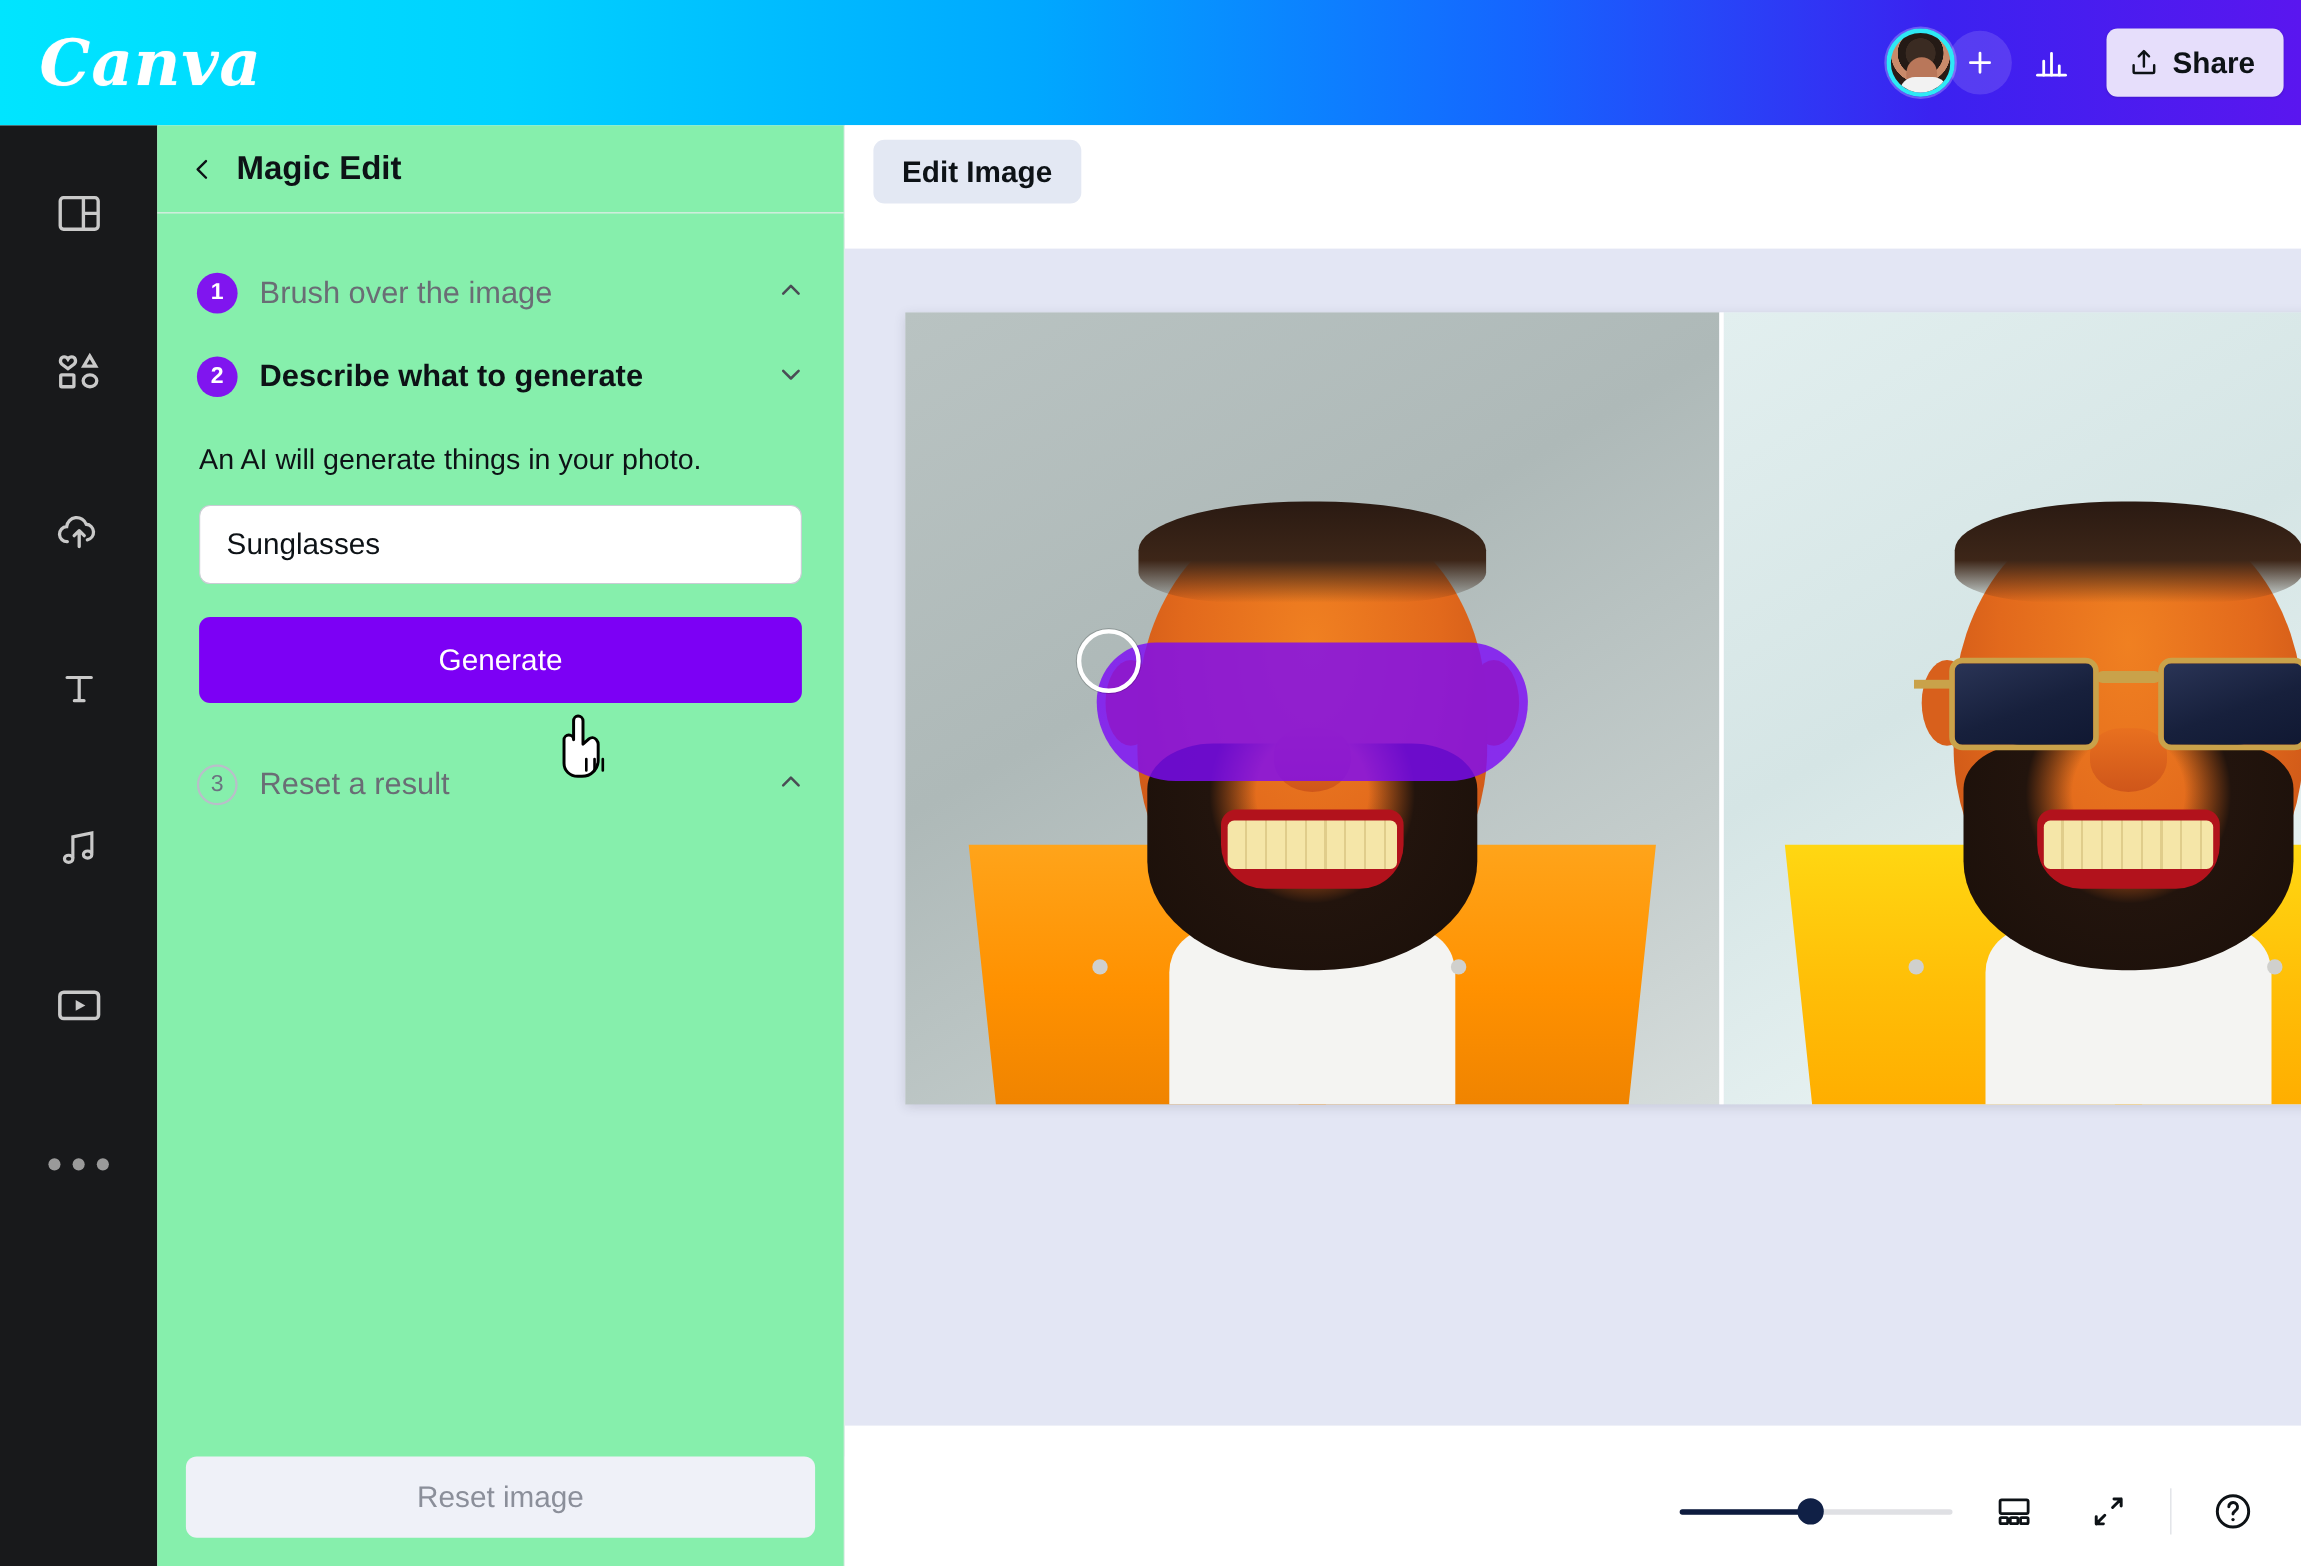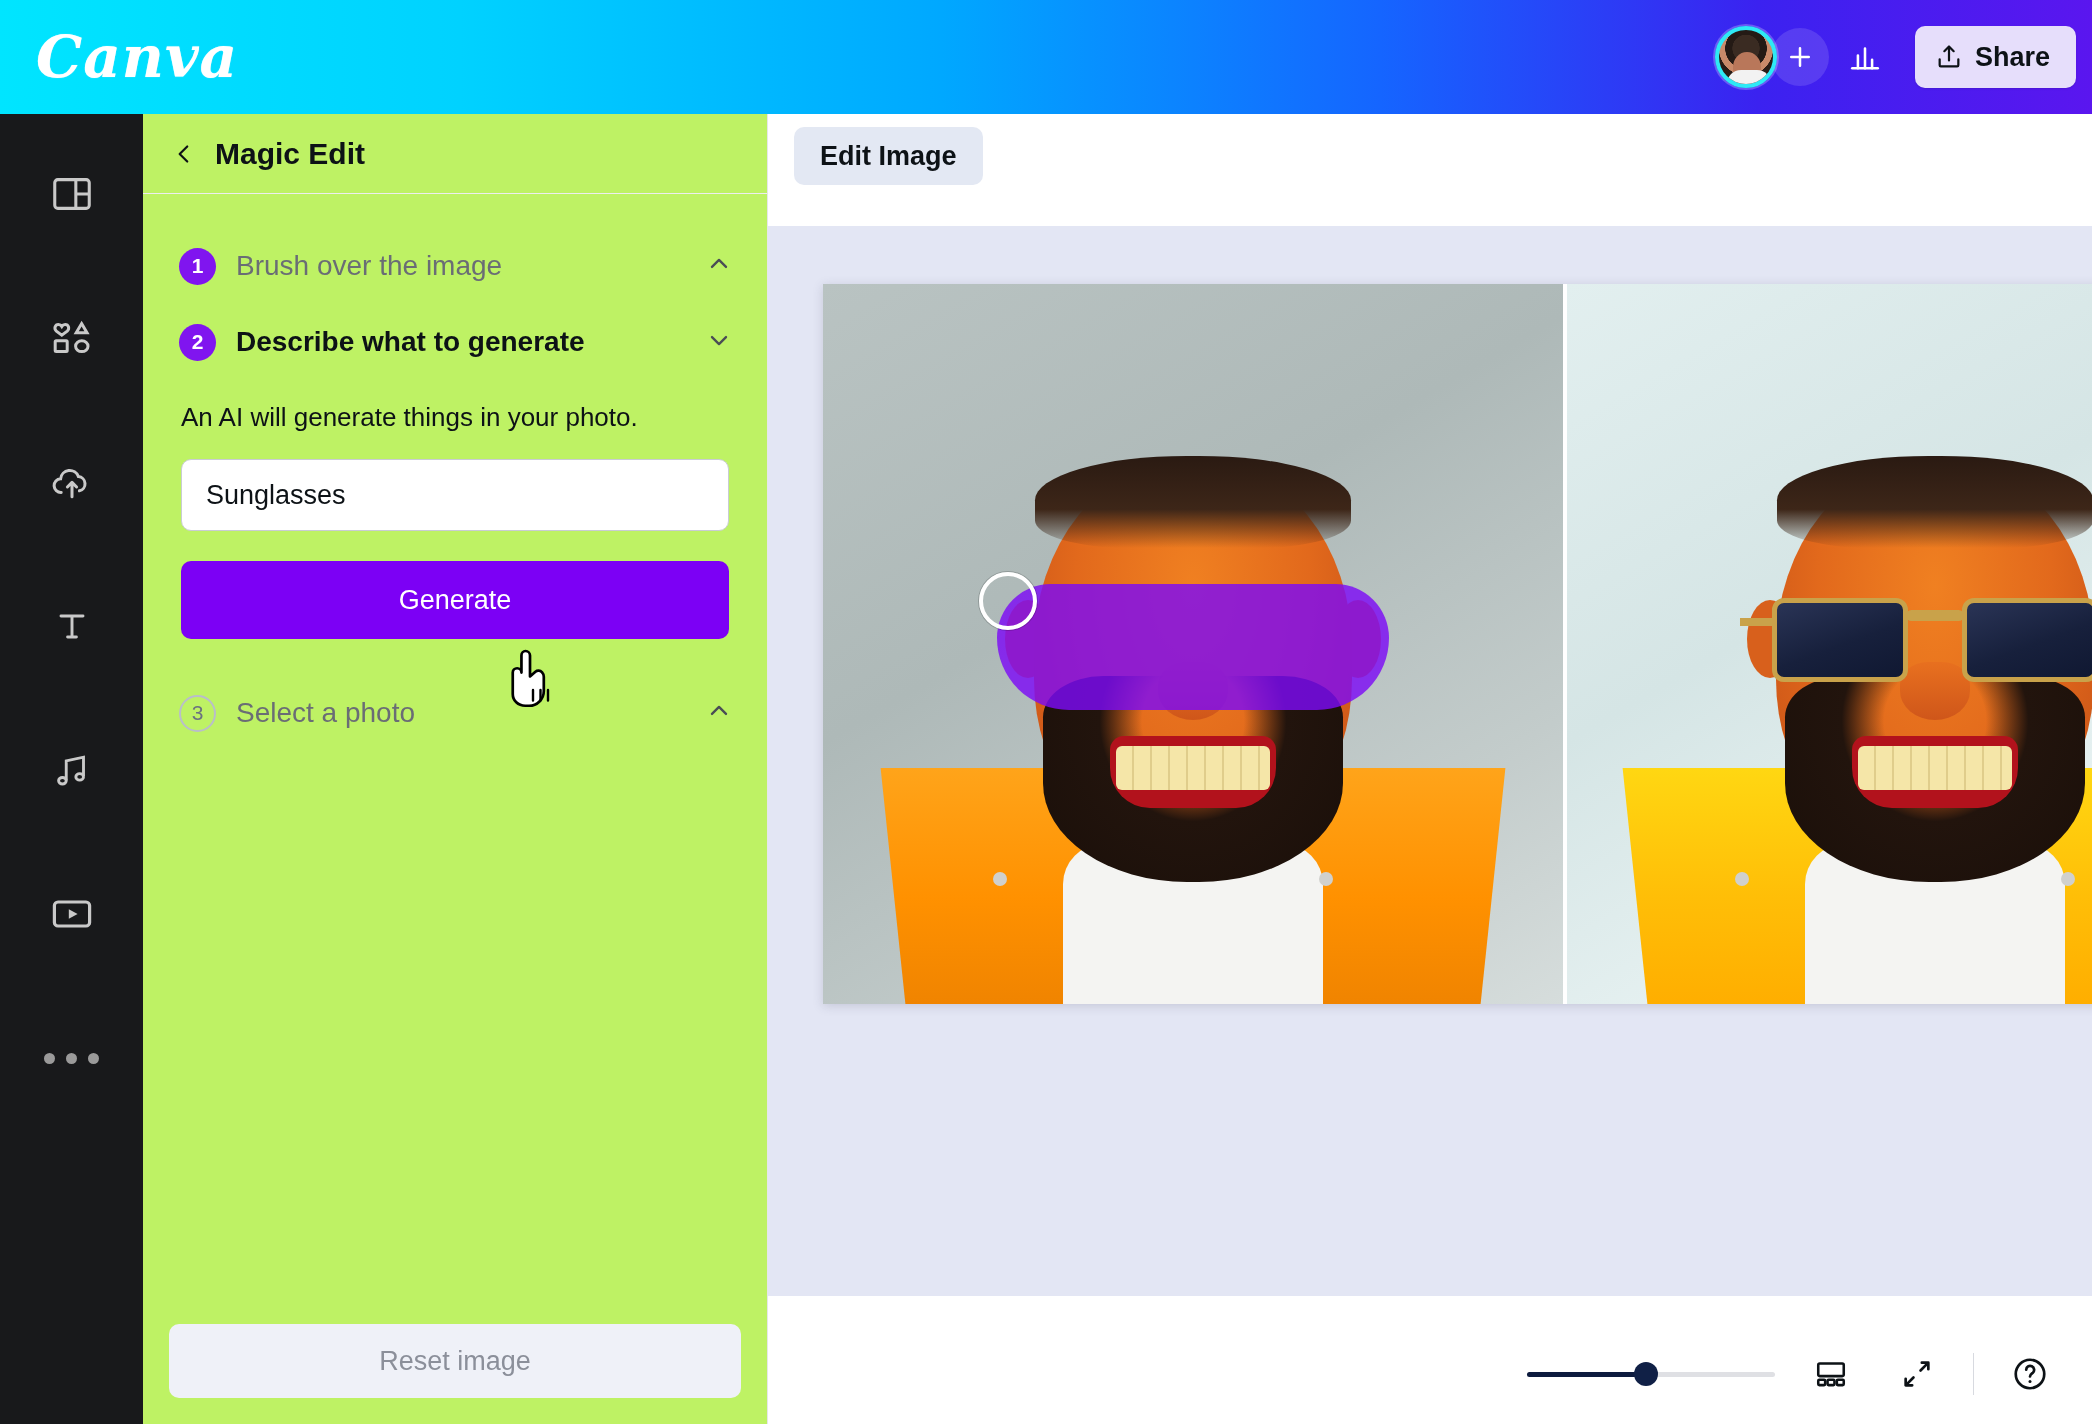--- a/index.html
+++ b/index.html
@@ -82,21 +82,21 @@
     width: 100px; height: 100px; margin-bottom: 44px;
     display: flex; align-items: center; justify-content: center;
     cursor: pointer; border-radius: 10px;
   }
   .rail-dots { display: flex; gap: 11px; }
   .rail-dots i { width: 11px; height: 11px; border-radius: 50%; background: #9a9a9a; display: block; }
 
   
   .panel {
     position: absolute; left: 143px; top: 114px; width: 625px; height: 1310px;
-    background: #bef264;
+    background: #86efac;
     border-right: 1px solid #e6e6ea;
     display: flex; flex-direction: column;
   }
   .panel-head {
     height: 80px; display: flex; align-items: center; gap: 18px;
     padding: 0 28px;
     border-bottom: 1px solid #ededf1;
   }
   .panel-title { font-size: 30px; font-weight: 700; color: #0d1216; }
   .panel-body { flex: 1; padding: 34px 26px 0 26px; overflow: hidden; }
@@ -411,21 +411,21 @@
 
       <div class="helper-text">An AI will generate things in your photo.</div>
 
       <input class="prompt-input" type="text" value="Sunglasses" style="">
 
       <button class="generate-btn">Generate</button>
 
       
       <div class="step-row" style="margin-top:36px">
         <span class="badge hollow">3</span>
-        <span class="step-label muted">Select a photo</span>
+        <span class="step-label muted">Reset a result</span>
         <span class="chev">
           <svg width="28" height="28" viewBox="0 0 24 24" fill="none" stroke="#4a4d55" stroke-width="2" stroke-linecap="round" stroke-linejoin="round">
               <path d="M6 14.5l6-6 6 6"></path>
             </svg>
         </span>
       </div>
     </div>
 
     <div class="panel-foot">
       <button class="reset-btn">Reset image</button>

